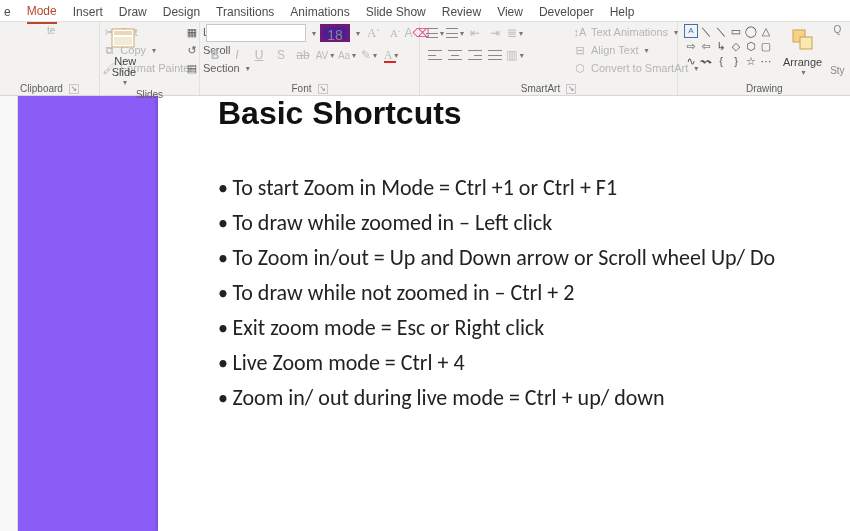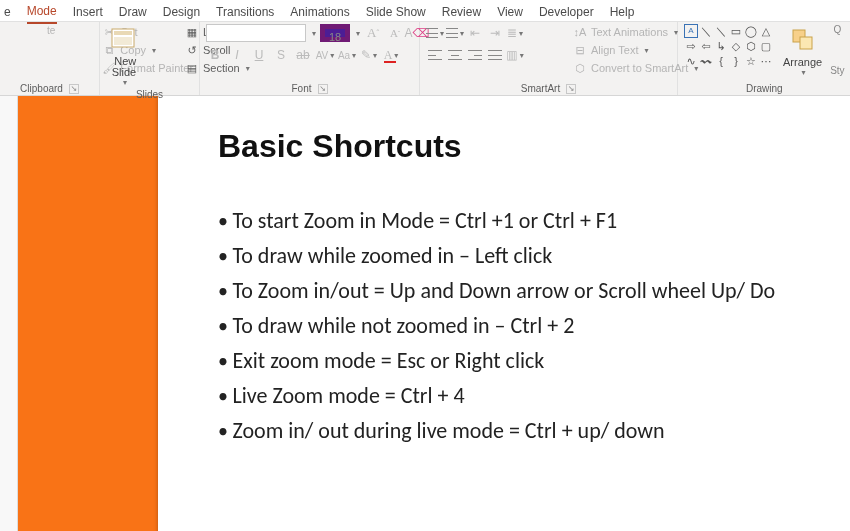--- a/index.html
+++ b/index.html
@@ -100,22 +100,22 @@
       display:flex; align-items:center; justify-content:center;
       margin-bottom: 2px;
     }
     
     .fontrow { display:flex; align-items:center; gap:4px; margin-bottom:4px;}
     .fontname {
       width: 100px; height: 18px; border:1px solid #c8c8c8; background:#fff;
       font-size:11px; color:#aaa; padding:1px 4px;
     }
     .fontsize {
-      width: 30px; height: 18px; border:5px solid #701a75; background:#4c1d95;
-      font-size:11px; color:#888; text-align:center; line-height:16px;
+      width: 30px; height: 18px; border:3px solid #701a75; background:#4c1d95;
+      font-size:14px; color:#888; text-align:center; line-height:16px;
     }
     .toolbtn {
       width: 18px; height: 18px;
       display:inline-flex; align-items:center; justify-content:center;
       font-size: 12px; color:#555; cursor:pointer;
     }
     .toolbtn.disabled { color:#bbb; }
     .toolbtn.serif { font-family: "Times New Roman", serif; }
     
     .para-row{ display:flex; gap:2px; margin-bottom:4px;}
@@ -143,24 +143,24 @@
       height: calc(531px - 22px - 74px);
       background: #e9e9e9;
     }
     .thumbs {
       width: 18px;
       background: #f8f8f8;
       border-right: 1px solid #dcdcdc;
     }
     .canvas-wrap {
       flex:1;
-      background:#f97316;
+      background:#8b5cf6;
       display:flex;
       justify-content:flex-start;
-      align-items:center;
+      align-items:flex-end;
       padding: 20px 0 0 140px;
       overflow:hidden;
     }
     .slide {
       width: 720px;
       min-height: 480px;
       background:#fff;
       box-shadow: 0 1px 4px rgba(0,0,0,.3);
       padding: 44px 40px 40px 60px;
     }

